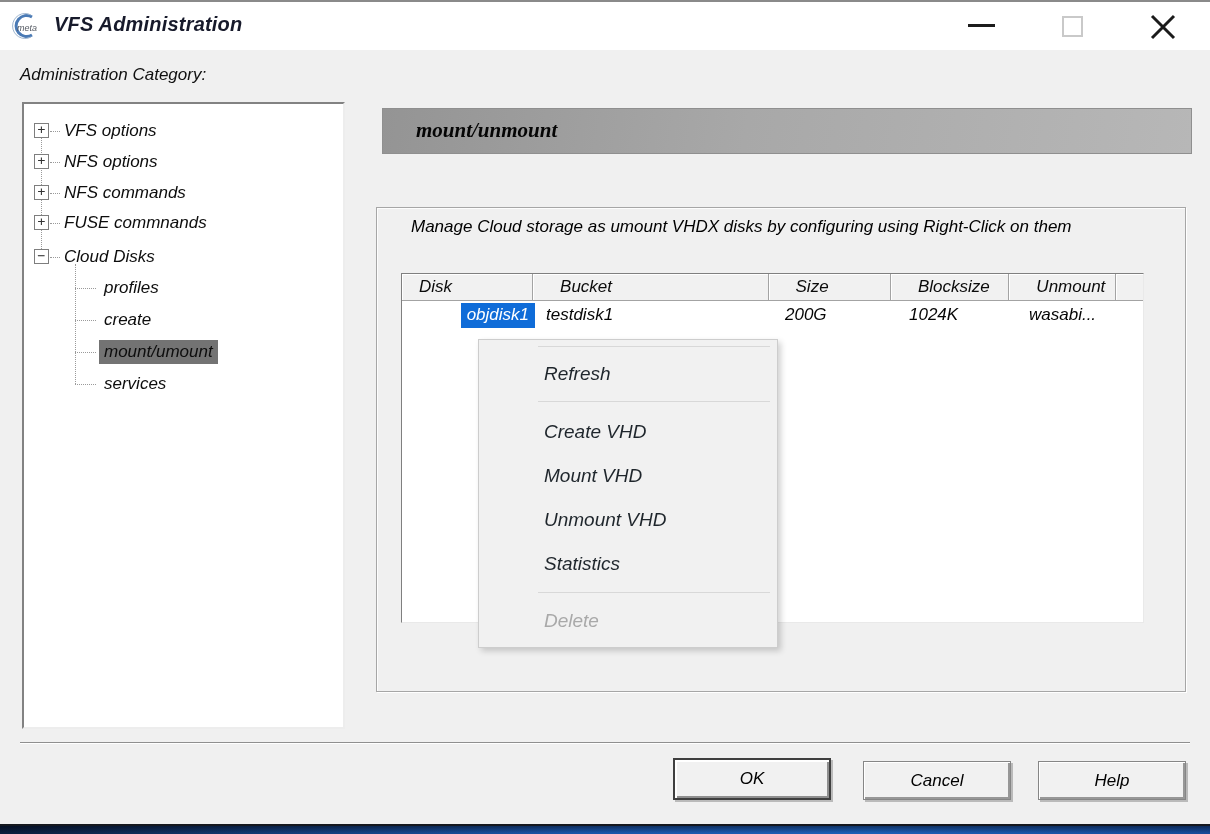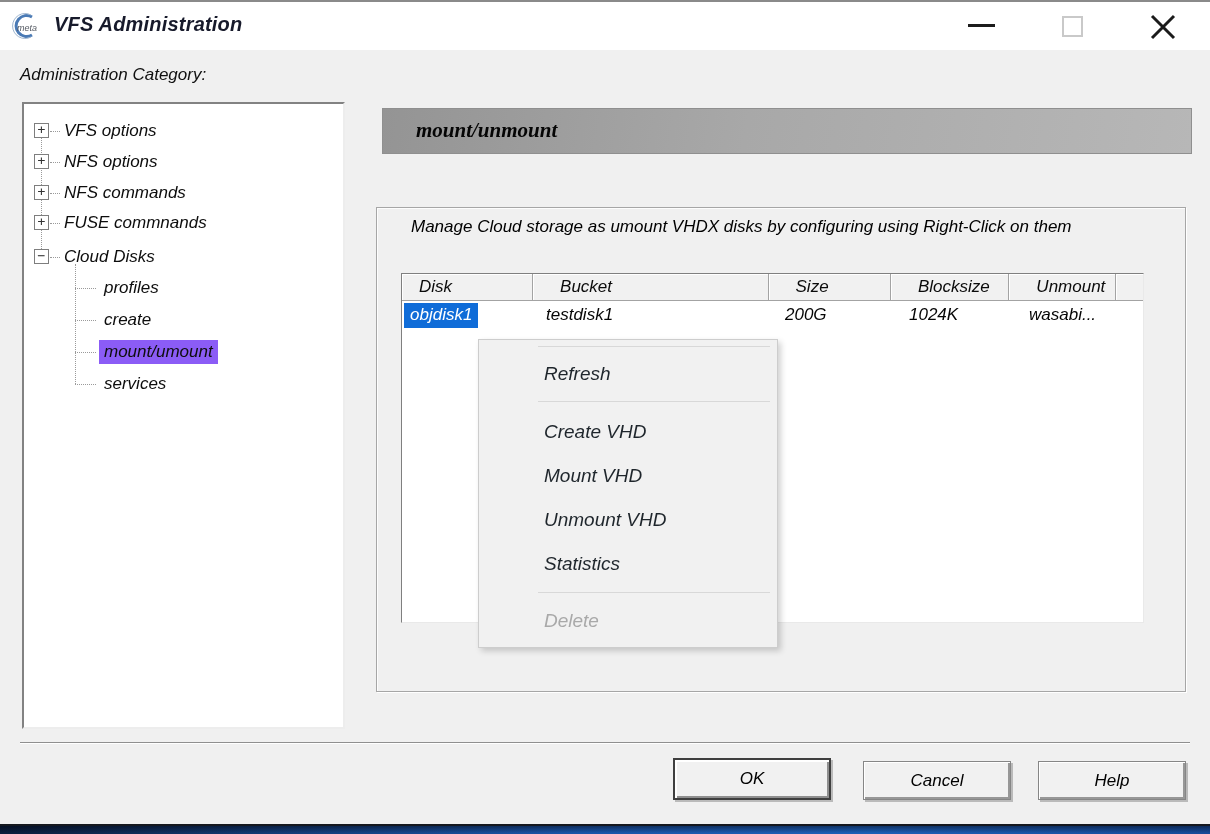--- a/index.html
+++ b/index.html
@@ -20,21 +20,21 @@
   .btn-close svg { position:absolute; left:28px; top:10px; }
 
   
   .cat-label { position:absolute; left:20px; top:63px; font-size:17px; color:#101010; }
   .treebox { position:absolute; left:22px; top:100px; width:323px; height:627px; background:#ffffff;
              border:2px solid; border-color:#828282 #ededed #ededed #828282; }
   .trow { position:absolute; left:0; height:30px; display:flex; align-items:center; font-size:17px; color:#0d0d0d; white-space:nowrap; }
   .expander { position:absolute; width:15px; height:15px; border:1px solid #7e7e7e; background:#fff;
               font-size:13px; line-height:12px; text-align:center; color:#333; font-family:"DejaVu Sans Mono", monospace; }
   .tlabel { position:absolute; }
-  .tlabel.sel { background:#8b5cf6; padding:2px 5px; margin-left:-5px; }
+  .tlabel.sel { background:#737373; padding:2px 5px; margin-left:-5px; }
   .vdots  { position:absolute; border-left:1px dotted #9a9a9a; width:0; }
   .hdots  { position:absolute; border-top:1px dotted #9a9a9a; height:0; }
 
   
   .band { position:absolute; left:375px; top:106px; width:810px; height:46px;
           background:linear-gradient(100deg,#949494 0%,#a8a8a8 45%,#b7b7b7 100%);
           border:1px solid #8f8f8f;margin-left:7px; }
   .band-title { position:absolute; left:33px; top:9px; font-family:"Liberation Serif", serif; font-weight:bold; font-size:21px; color:#050505; }
   .band-sub { position:absolute; right:14px; top:11px; font-size:17px; color:#0a0a0a; }
 
@@ -47,21 +47,21 @@
   .listview { position:absolute; left:24px; top:65px; width:743px; height:350px; background:#fff;
               border:1px solid; border-color:#7f7f7f #e9e9e9 #e9e9e9 #7f7f7f; }
   .lhead { display:flex; height:27px; }
   .hcell { background:#f1f1f1; border-right:1px solid #a3a3a3; border-bottom:1px solid #a3a3a3;
            box-shadow:inset 1px 1px 0 #ffffff; font-size:17px; color:#0b0b0b;
            display:flex; align-items:center; padding-left:27px; }
   .hc0 { width:133px; padding-left:17px; } .hc1 { width:239px; } .hc2 { width:124px; }
   .hc3 { width:120px; } .hc4 { width:108px; } .hfill { flex:1; border-right:none; }
   .lrow { display:flex; height:28px; font-size:17px; color:#050505; }
   .dcell { display:flex; align-items:center; padding-left:11px; }
-  .dc0 { width:133px; padding-left:2px; } .dc1 { width:239px; } .dc2 { width:124px; }
+  .dc0 { width:133px; padding-left:2px;justify-content:flex-end; } .dc1 { width:239px; } .dc2 { width:124px; }
   .dc3 { width:120px; } .dc4 { width:108px; }
   .selcell { background:#0f6cd8; color:#ffffff; padding:2px 6px 3px 6px; }
 
   
   .menu { position:absolute; left:478px; top:337px; width:300px; background:#f1f1f1;
           border:1px solid #cdcdcd; box-shadow:3px 3px 6px rgba(0,0,0,0.18); padding:2px 0 4px 0; z-index:50; }
   .menu-sep { height:1px; background:#d8d8d8; margin:4px 7px 4px 59px; }
   .menu-sep.wide { margin-top:4px; margin-bottom:8px; }
   .menu-sep.pre-delete { margin-top:6px; margin-bottom:6px; }
   .mitem { height:44px; display:flex; align-items:center; padding-left:65px; font-size:19px; color:#1f262c; }

